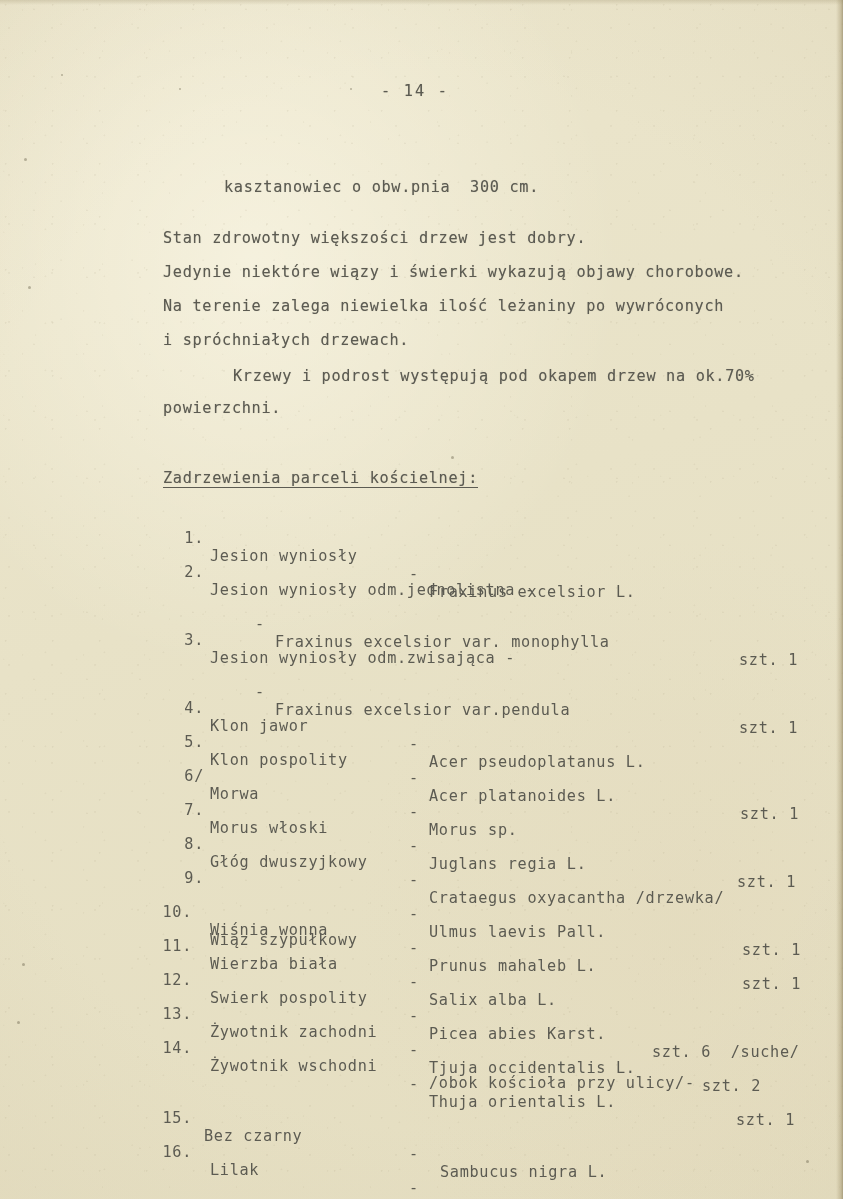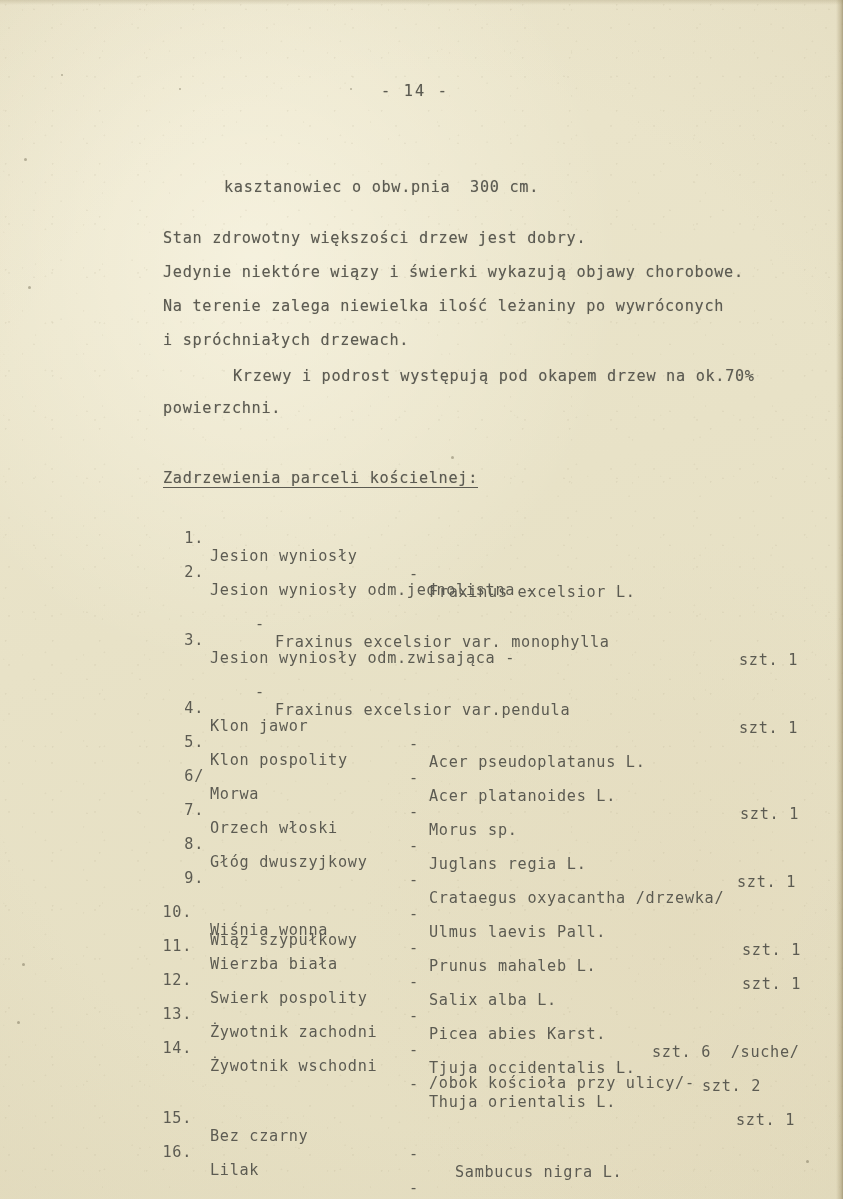--- a/index.html
+++ b/index.html
@@ -189,21 +189,21 @@
     <div class="row" style="top:749px; left:0;">
       <span class="num" style="left:164px;">6/</span>
       <span class="pol" style="left:210px;">Morwa</span>
       <span class="dash" style="left:409px;">-</span>
       <span class="lat" style="left:429px;">Morus sp.</span>
       <span class="qty" style="left:738px;"></span>
     </div>
 
     <div class="row" style="top:783px; left:0;">
       <span class="num" style="left:164px;">7.</span>
-      <span class="pol" style="left:210px;">Orzech włoski</span>
+      <span class="pol" style="left:210px;">Morus włoski</span>
       <span class="dash" style="left:409px;">-</span>
       <span class="lat" style="left:429px;">Juglans regia L.</span>
       <span class="qty" style="left:737px;">szt. 1</span>
     </div>
 
     <div class="row" style="top:817px; left:0;">
       <span class="num" style="left:164px;">8.</span>
       <span class="pol" style="left:210px;">Głóg dwuszyjkowy</span>
       <span class="dash" style="left:409px;">-</span>
       <span class="lat" style="left:429px;">Crataegus oxyacantha /drzewka/</span>
@@ -257,23 +257,23 @@
       <span class="lat" style="left:429px;">Thuja orientalis L.</span>
       <span class="qty" style="left:736px;">szt. 1</span>
     </div>
 
     <div class="row" style="top:1056px; left:0;">
       <span class="lat" style="left:429px;">/obok kościoła przy ulicy/-</span>
     </div>
 
     <div class="row" style="top:1091px; left:0;">
       <span class="num" style="left:152px;">15.</span>
-      <span class="pol" style="left:210px;">Bez czarny</span>
-      <span class="dash" style="left:409px;">-</span>
-      <span class="lat" style="left:455px;">Sambucus nigra L.</span>
+      <span class="pol" style="left:204px;">Bez czarny</span>
+      <span class="dash" style="left:409px;">-</span>
+      <span class="lat" style="left:440px;">Sambucus nigra L.</span>
       <span class="qty" style="left:738px;"></span>
     </div>
 
     <div class="row" style="top:1125px; left:0;">
       <span class="num" style="left:152px;">16.</span>
       <span class="pol" style="left:210px;">Lilak</span>
       <span class="dash" style="left:409px;">-</span>
       <span class="lat" style="left:429px;">Syringa sp.</span>
       <span class="qty" style="left:738px;"></span>
     </div>

